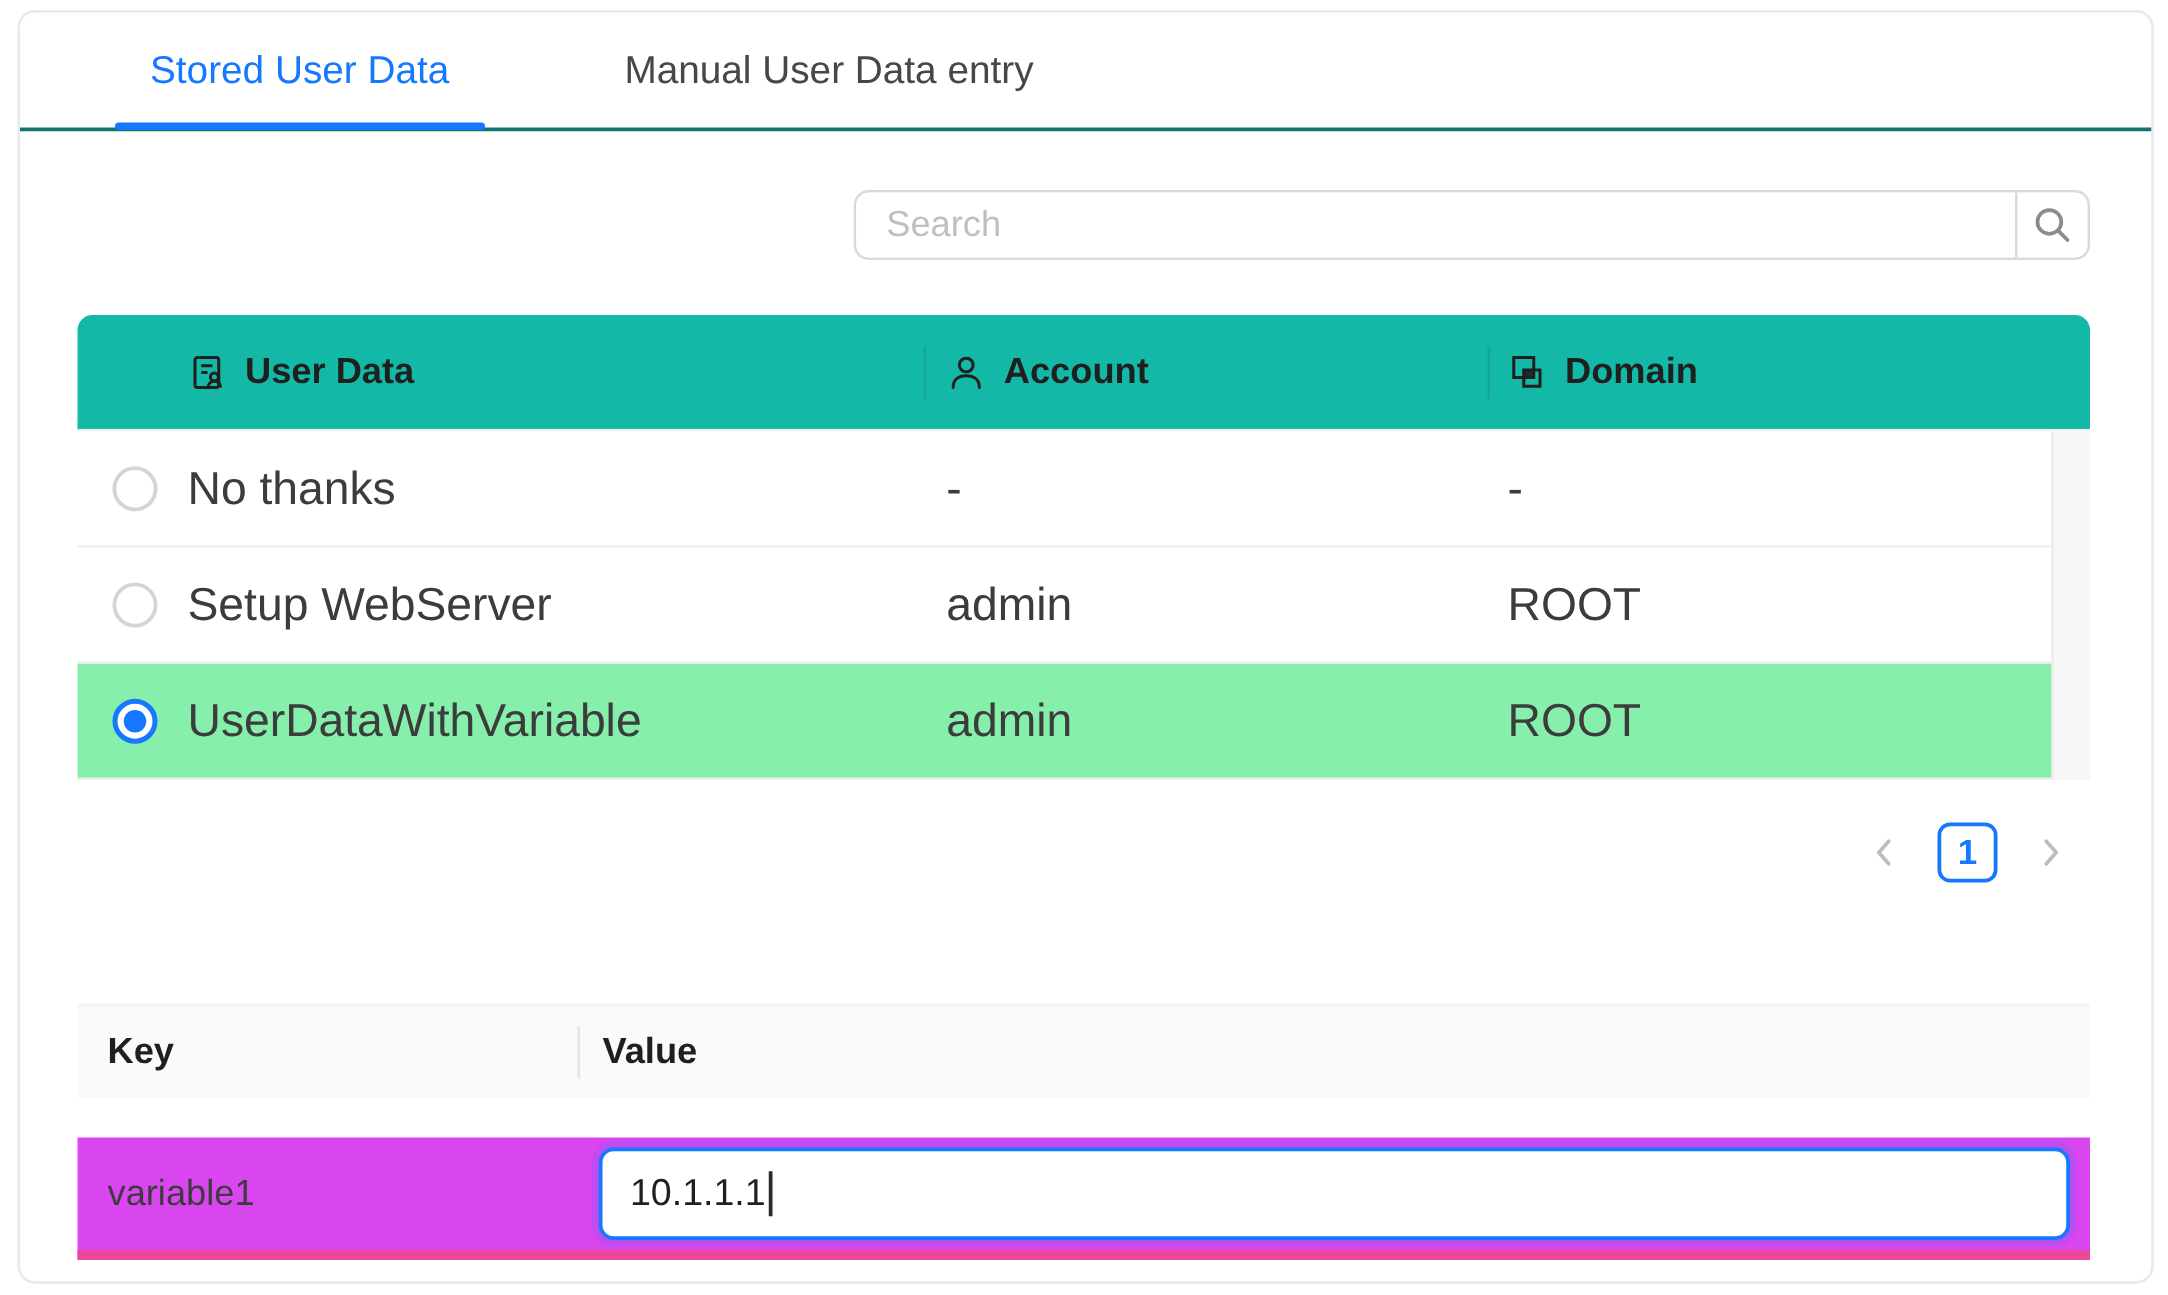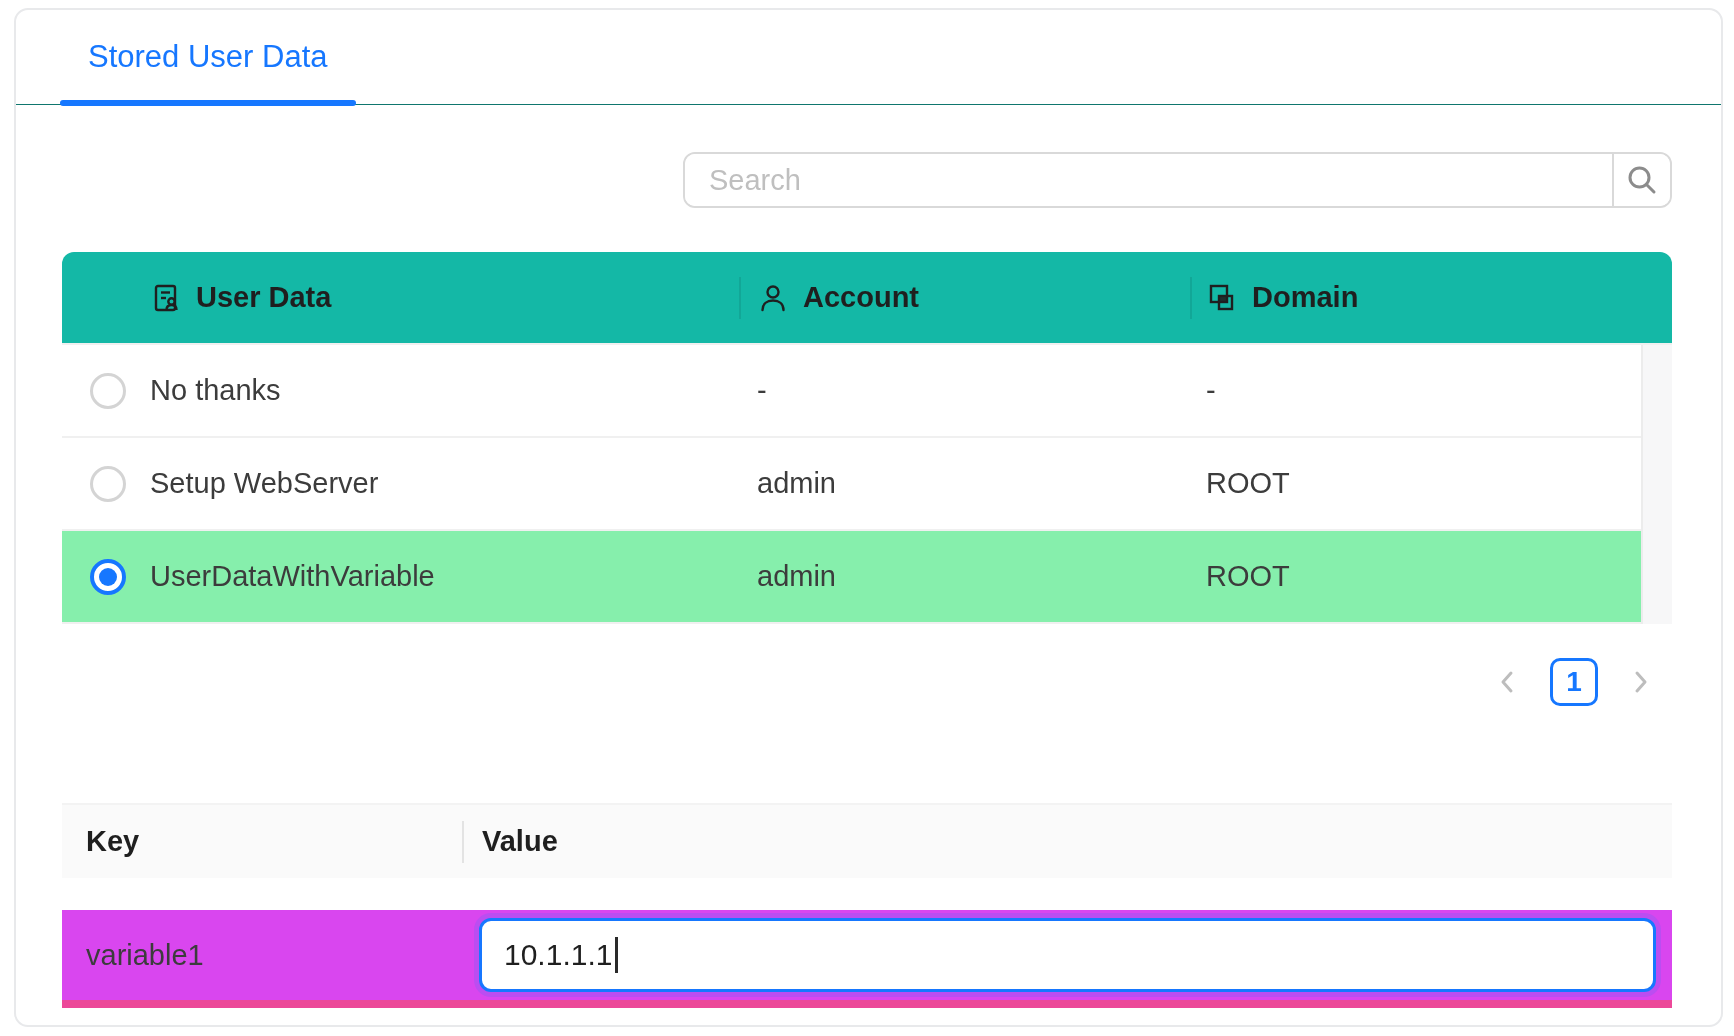--- a/index.html
+++ b/index.html
@@ -2,22 +2,22 @@
 <html><head>
 <meta charset="utf-8">
 <style>
   * { box-sizing: border-box; margin: 0; padding: 0; }
   html,body { width: 1734px; height: 1036px; background: #ffffff;
     font-family: "Liberation Sans", sans-serif; color: #2b2b2b; }
   .card { position: absolute; left: 14px; top: 8px; width: 1709px; height: 1019px;
     background: #fff; border: 2px solid #e8e9eb; border-radius: 14px; }
 
   
-  .tabbar { display: flex; height: 95px; padding-left: 44px;
-    border-bottom: 1px solid #0f766e; }
+  .tabbar { display: flex; height: 95px; padding-left: 76px;
+    border-bottom: 3px solid #0f766e; }
   .tab { position: relative; display: flex; align-items: center; padding: 0 28px;
     margin-right: 84px; font-size: 31px; color: #474747; cursor: pointer; }
   .tab.active { color: #1677ff; font-weight: 500; }
   .tab.active::after { content: ""; position: absolute; left: 0; right: 0; bottom: -2px;
     height: 6px; background: #1677ff; border-radius: 3px; }
 
   .content { padding: 0 49px 0 46px; }
 
   
   .search-row { margin-top: 47px; display: flex; justify-content: flex-end; }
@@ -37,21 +37,21 @@
   .t-header .hcell { display: flex; align-items: center; gap: 14px; height: 100%; position: relative; }
   .t-header .hcell + .hcell::before { content: ""; position: absolute; left: 0; top: 50%;
     transform: translateY(-50%); width: 2px; height: 42px; background: rgba(5,5,5,0.09); }
   .c1 { width: 677px; flex: none; padding-left: 88px; }
   .c2 { width: 451px; flex: none; padding-left: 18px; }
   .c3 { flex: 1; padding-left: 16px; }
   .t-body { position: relative; }
   .t-body::after { content: ""; position: absolute; top: 0; right: 0; bottom: 0;
     width: 29px; background: #f7f7f8; border-left: 2px solid #ececec; }
   .t-row { display: flex; align-items: center; height: 93px;
-    border-bottom: 2px solid #f0f0f0; font-size: 29px; color: #3c3c3c; cursor: pointer; }
+    border-bottom: 2px solid #f0f0f0; font-size: 37px; color: #3c3c3c; cursor: pointer; }
   .t-row .rcell1 { width: 677px; flex: none; display: flex; align-items: center;
     gap: 24px; padding-left: 28px; }
   .t-row.selected { background: #86efac; }
   .radio { width: 36px; height: 36px; border-radius: 50%; background: #fff;
     border: 3px solid #d4d4d4; flex: none; position: relative; }
   .radio.checked { border: 4px solid #1677ff; }
   .radio.checked::after { content: ""; position: absolute; left: 50%; top: 50%;
     transform: translate(-50%,-50%); width: 18px; height: 18px; border-radius: 50%;
     background: #1677ff; }
 
@@ -86,20 +86,23 @@
 </style>
 </head>
 <body>
 
 <div class="card">
 
   <div class="tabbar">
     <div class="tab active">
       <span>Stored User Data</span>
     </div>
+    <div class="tab">
+      <span>Manual User Data entry</span>
+    </div>
   </div>
 
   <div class="content">
 
     <div class="search-row">
       <div class="search-group">
         <input class="search-input" type="text" placeholder="Search" style="">
         <button class="search-btn">
           <span>
             <svg width="34" height="34" viewBox="0 0 34 34" fill="none">

